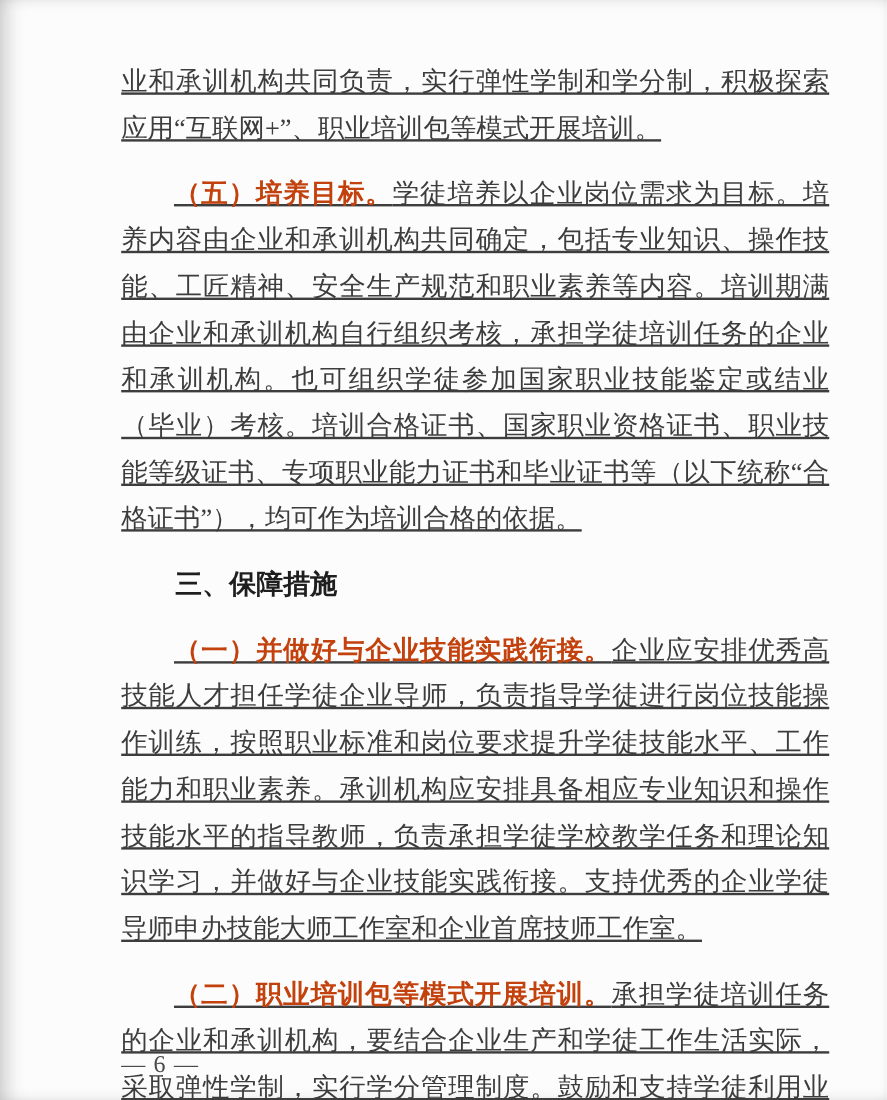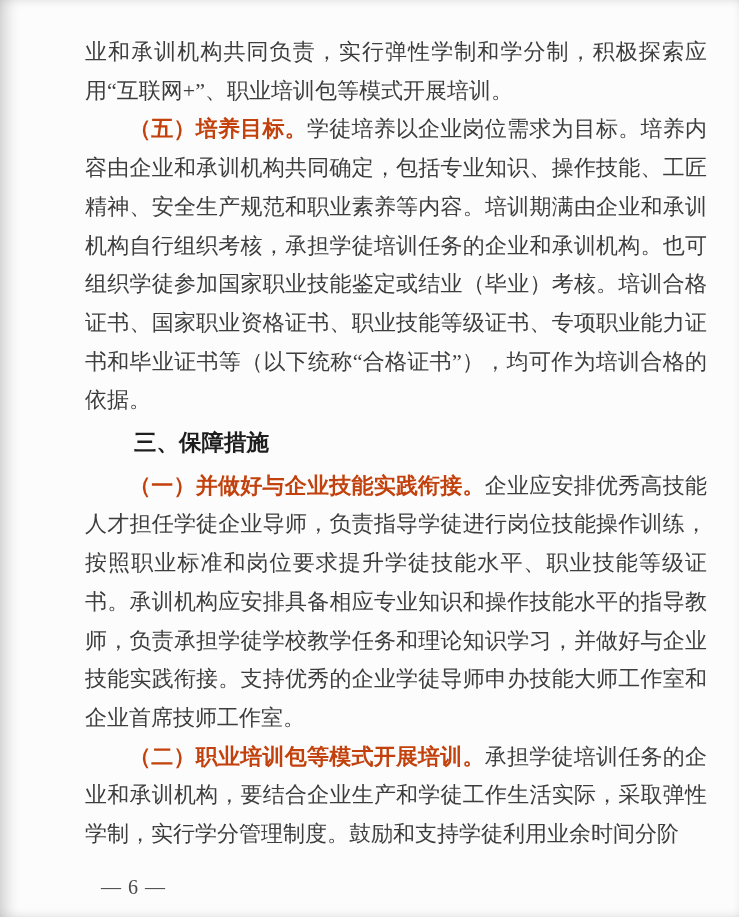--- a/index.html
+++ b/index.html
@@ -22,31 +22,31 @@
     position: absolute;
     left: 85px;
     top: 33px;
     width: 622px;
     font-size: 22px;
     line-height: 38.7px;
     color: #3d3d3d;
     text-align: justify;
   }
 
-  .para { margin: 0; text-indent: 2em; }
+  .para { margin: 16px; text-indent: 2em; text-decoration: underline; }
   .para.no-indent { text-indent: 0; }
 
   .lead {
     font-weight: bold;
     font-family: "Liberation Sans", "DejaVu Sans", sans-serif;
     color: #c2410c;
   }
 
   .section-heading {
-    margin: 4px;
+    margin: 16px;
     text-indent: 2em;
     font-size: 22.5px;
     line-height: 38.7px;
     font-weight: bold;
     font-family: "Liberation Sans", "DejaVu Sans", sans-serif;
     color: #1e1e1e;
   }
 
   .page-number {
     position: absolute;
@@ -64,21 +64,21 @@
 <div class="page">
 
   <div class="text-block">
 
     <p class="para no-indent"><span>业和承训机构共同负责，实行弹性学制和学分制，积极探索应用“互联网+”、职业培训包等模式开展培训。</span></p>
 
     <p class="para"><span class="lead">（五）培养目标。</span><span>学徒培养以企业岗位需求为目标。培养内容由企业和承训机构共同确定，包括专业知识、操作技能、工匠精神、安全生产规范和职业素养等内容。培训期满由企业和承训机构自行组织考核，承担学徒培训任务的企业和承训机构。也可组织学徒参加国家职业技能鉴定或结业（毕业）考核。培训合格证书、国家职业资格证书、职业技能等级证书、专项职业能力证书和毕业证书等（以下统称“合格证书”），均可作为培训合格的依据。</span></p>
 
     <h3 class="section-heading">三、保障措施</h3>
 
-    <p class="para"><span class="lead">（一）并做好与企业技能实践衔接。</span><span>企业应安排优秀高技能人才担任学徒企业导师，负责指导学徒进行岗位技能操作训练，按照职业标准和岗位要求提升学徒技能水平、职业技能等级证书。承训机构应安排具备相应专业知识和操作技能水平的指导教师，负责承担学徒学校教学任务和理论知识学习，并做好与企业技能实践衔接。支持优秀的企业学徒导师申办技能大师工作室和企业首席技师工作室。</span></p>
+    <p class="para"><span class="lead">（一）并做好与企业技能实践衔接。</span><span>企业应安排优秀高技能人才担任学徒企业导师，负责指导学徒进行岗位技能操作训练，按照职业标准和岗位要求提升学徒技能水平、工作能力和职业素养。承训机构应安排具备相应专业知识和操作技能水平的指导教师，负责承担学徒学校教学任务和理论知识学习，并做好与企业技能实践衔接。支持优秀的企业学徒导师申办技能大师工作室和企业首席技师工作室。</span></p>
 
     <p class="para"><span class="lead">（二）职业培训包等模式开展培训。</span><span>承担学徒培训任务的企业和承训机构，要结合企业生产和学徒工作生活实际，采取弹性学制，实行学分管理制度。鼓励和支持学徒利用业余时间分阶</span></p>
 
   </div>
 
   <div class="page-number">— 6 —</div>
 
 </div>
 
 </body></html>

